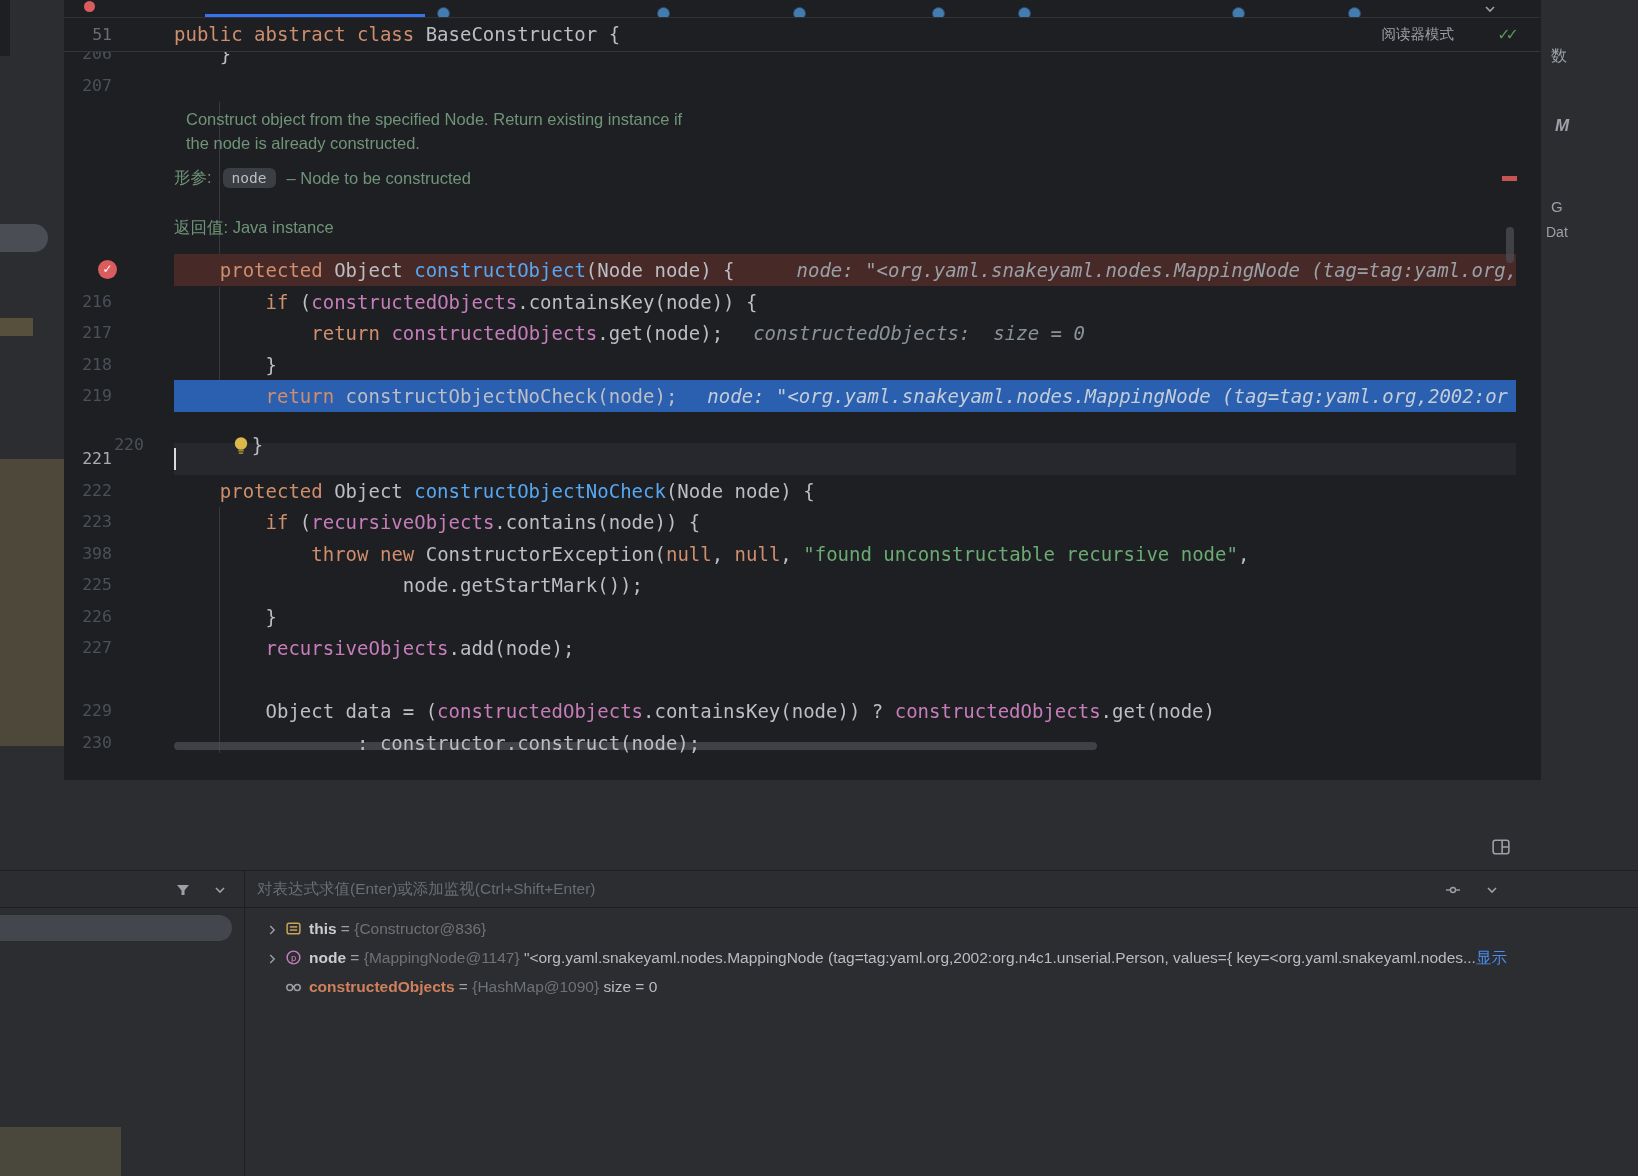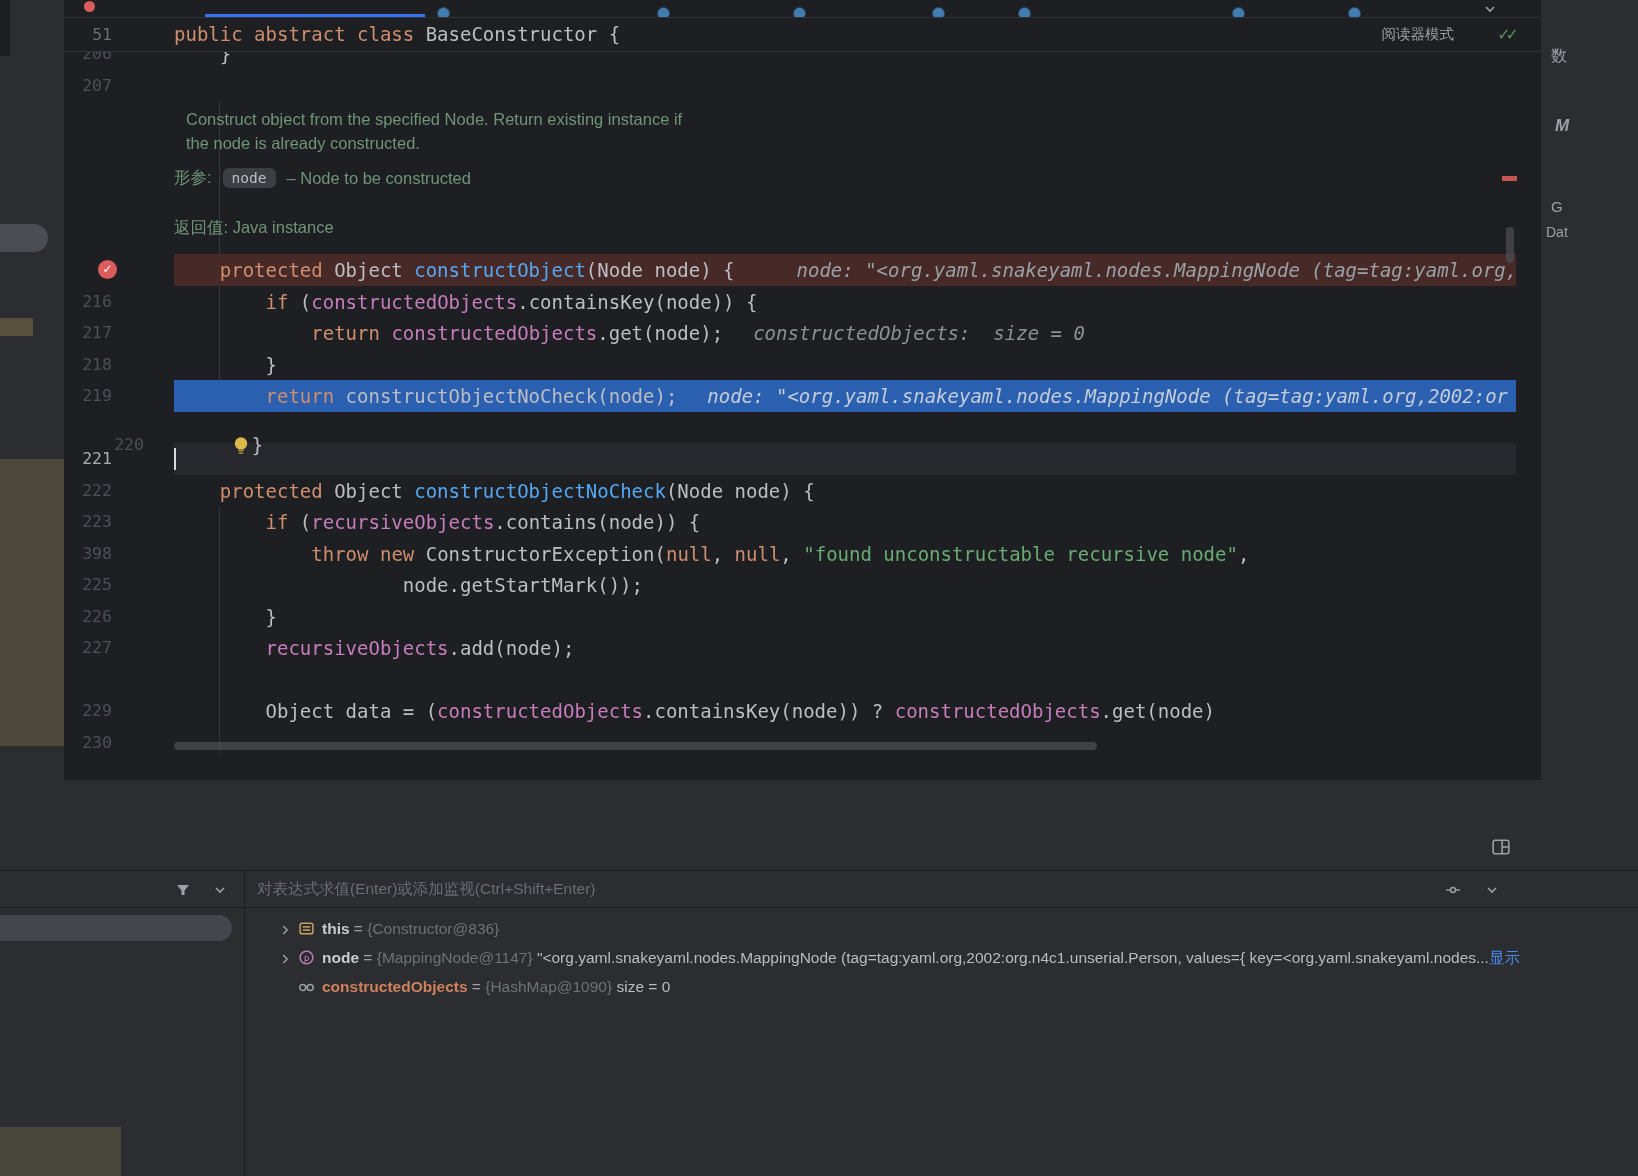--- a/index.html
+++ b/index.html
@@ -79,21 +79,21 @@
   .chev-a{position:absolute;left:212px;top:11px;width:16px;height:16px;}
   .eval-input{position:absolute;left:257px;top:4px;width:1150px;height:28px;background:transparent;border:none;outline:none;color:#bcbec4;font-family:"Liberation Sans",sans-serif;font-size:15.5px;}
   .eval-input::placeholder{color:#696e76;opacity:1;}
   .watch-toggle{position:absolute;left:1445px;top:11px;width:16px;height:16px;}
   .chev-b{position:absolute;left:1484px;top:11px;width:16px;height:16px;}
   .dbg-divider{position:absolute;left:244px;top:90px;width:1px;height:306px;background:#1e1f22;}
   .frame-sel{position:absolute;left:0;top:135px;width:232px;height:26px;background:#43464c;border-radius:0 13px 13px 0;}
   .dbg-brown{position:absolute;left:0;top:347px;width:121px;height:49px;background:#4a483c;}
 
   .vars{position:absolute;left:244px;top:134px;right:0;}
-  .vrow{position:relative;height:29px;line-height:29px;font-size:15.5px;white-space:nowrap;overflow:hidden;padding-left:21px;color:#bcbec4;margin-left:13px;}
+  .vrow{position:relative;height:29px;line-height:29px;font-size:15.5px;white-space:nowrap;overflow:hidden;padding-left:21px;color:#bcbec4;}
   .vtw{display:inline-block;width:20px;vertical-align:-3px;}
   .vicon{display:inline-block;width:17px;height:17px;margin-right:7px;vertical-align:-3px;}
   .vname{font-weight:bold;color:#c9cbd0;}
   .vname.watch{color:#d0805c;}
   .veq{color:#9da0a8;}
   .vref{color:#6e7277;}
   .vval{color:#b8bcc2;}
   .vlink{color:#4e8bf0;cursor:pointer;}
 </style>
 </head>
@@ -207,20 +207,21 @@
       <div class="row" style="top: 632px;">
         <span class="ln">227</span>
         <span class="code"><span class="tk-fg">        </span><span class="tk-field">recursiveObjects</span><span class="tk-fg">.add(node);</span></span>
       </div>
       <div class="row" style="top: 695px;">
         <span class="ln">229</span>
         <span class="code"><span class="tk-fg">        Object data = (</span><span class="tk-field">constructedObjects</span><span class="tk-fg">.containsKey(node)) ? </span><span class="tk-field">constructedObjects</span><span class="tk-fg">.get(node)</span></span>
       </div>
       <div class="row" style="top: 726.5px; text-decoration: underline;">
         <span class="ln">230</span>
+        <span class="code"><span class="tk-fg">                : constructor.construct(node);</span></span>
       </div>
     </div>
 
   <div class="sticky">
     <span class="ln">51</span>
     <span class="code"><span class="tk-kw">public abstract class</span><span class="tk-fg"> BaseConstructor {</span></span>
     <span class="reader">阅读器模式</span>
     <span class="checks">✓✓</span>
   </div>
 

